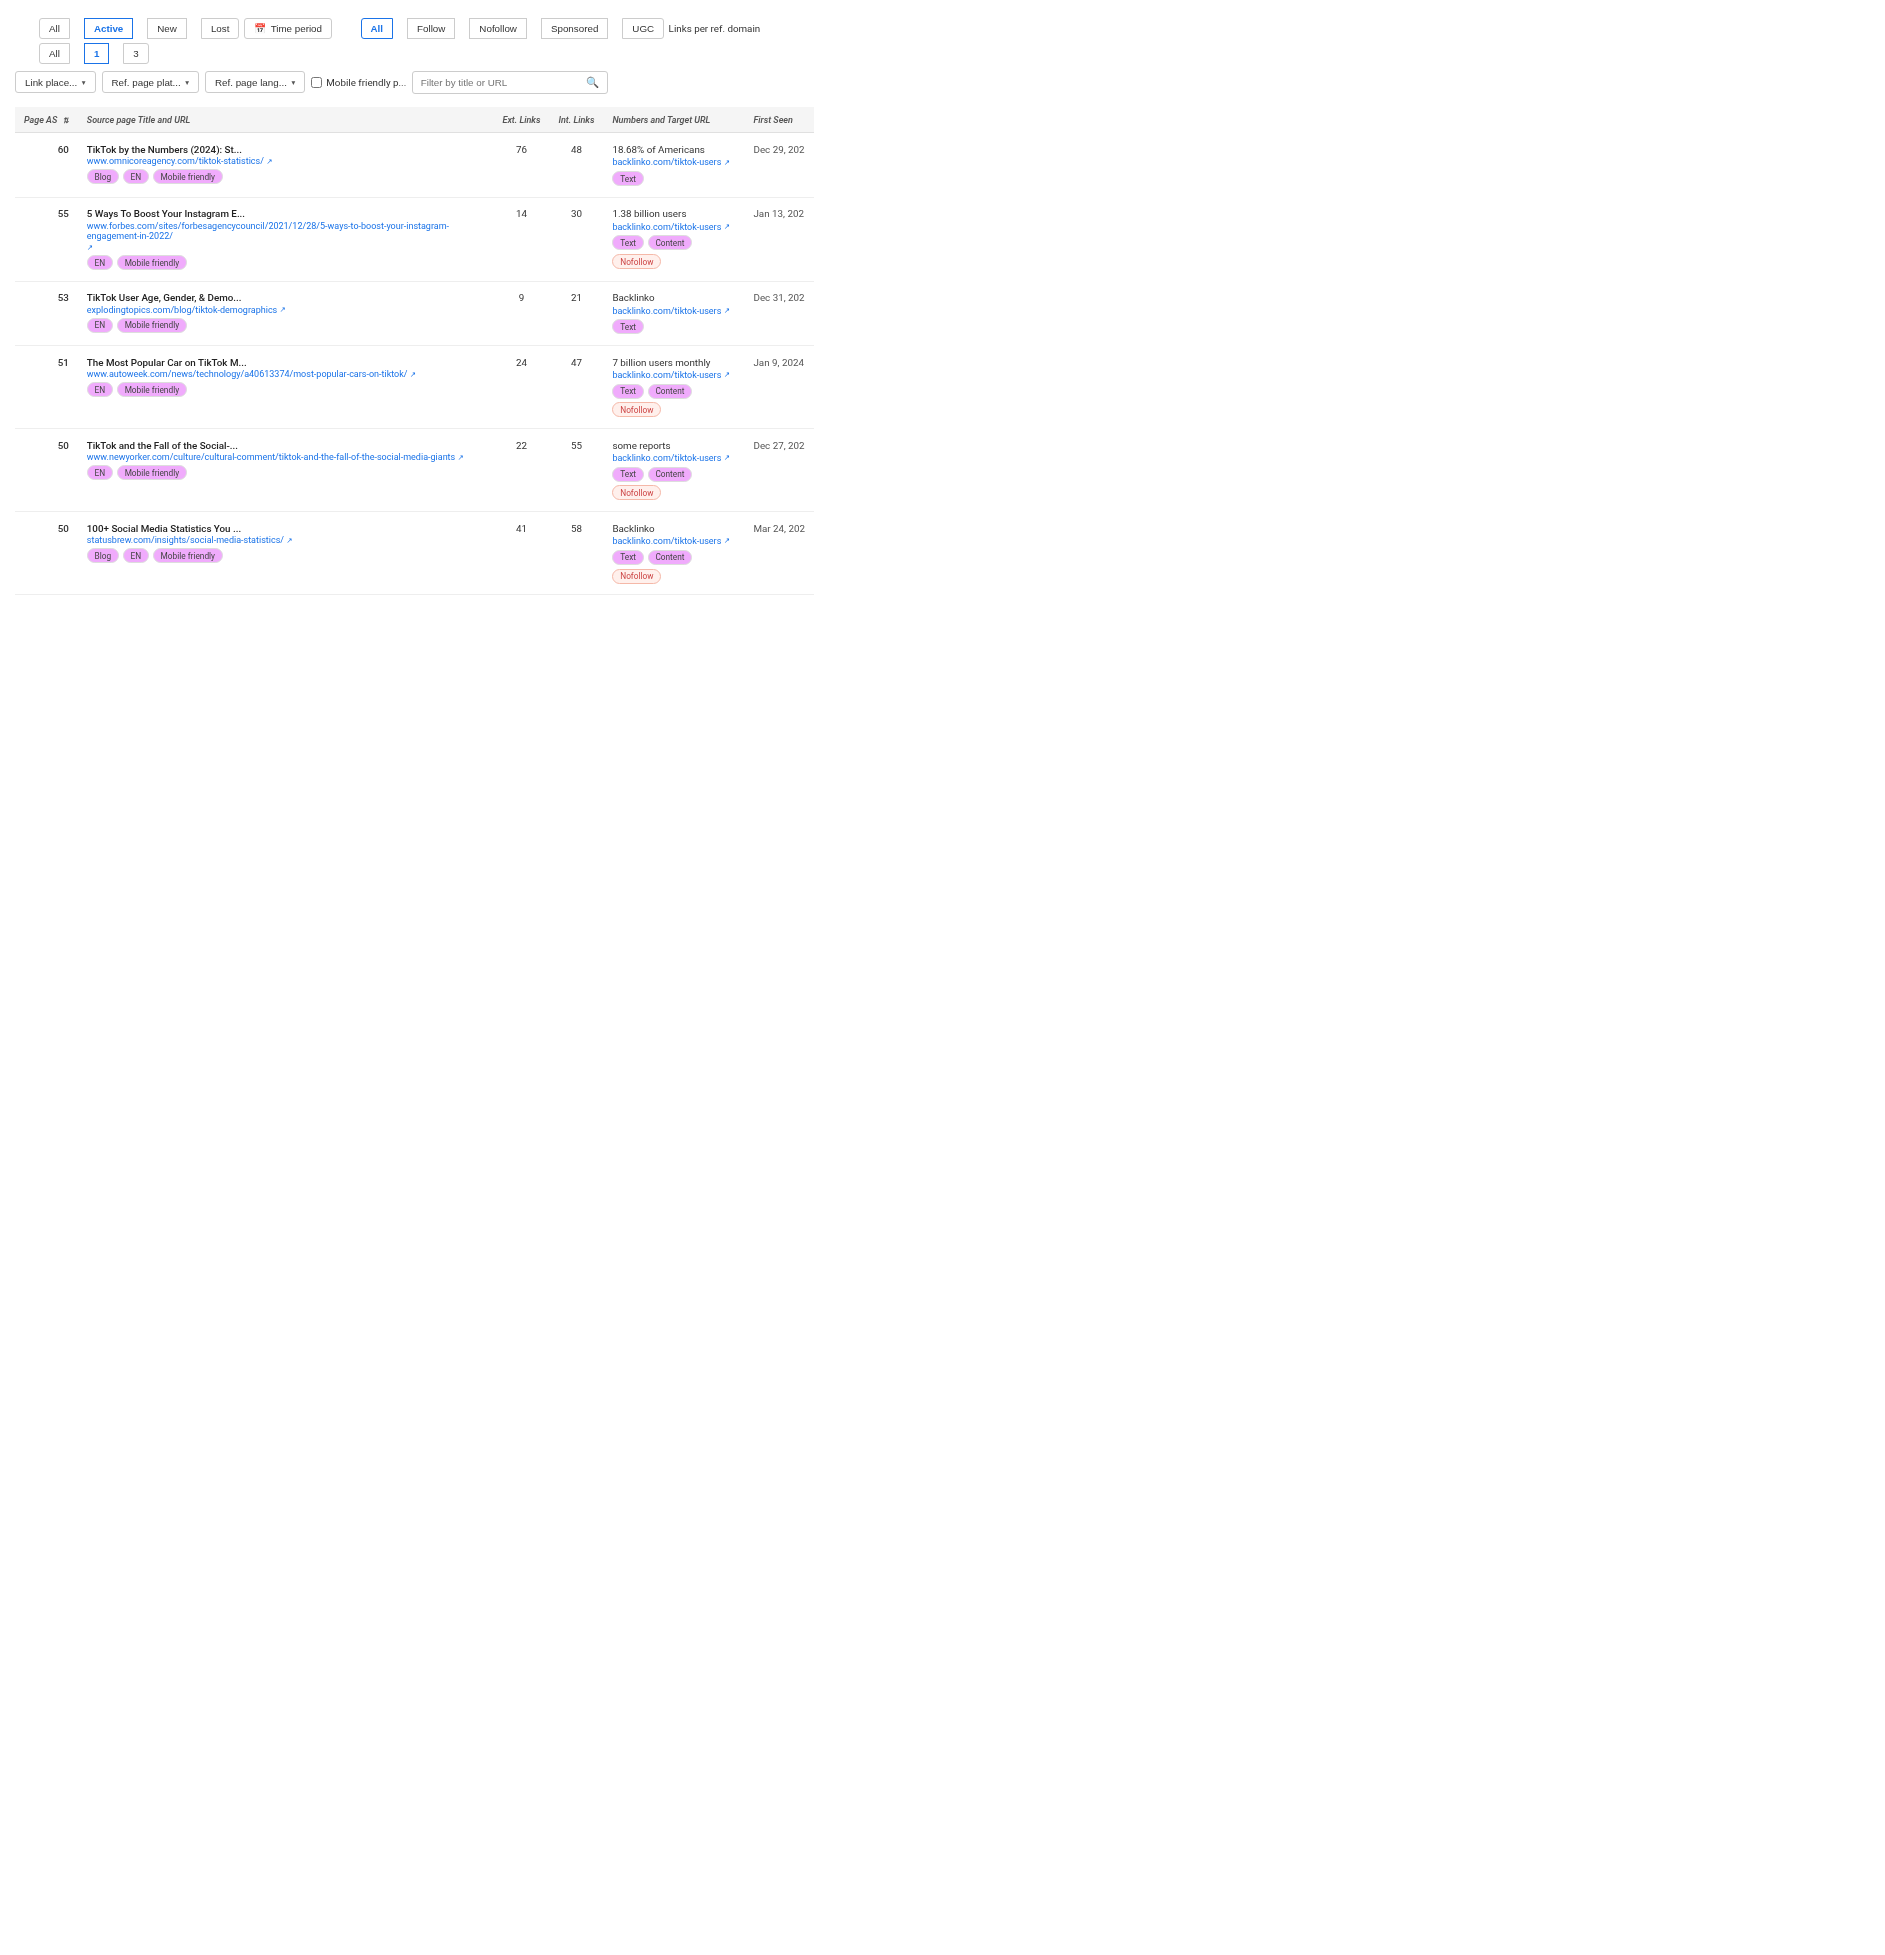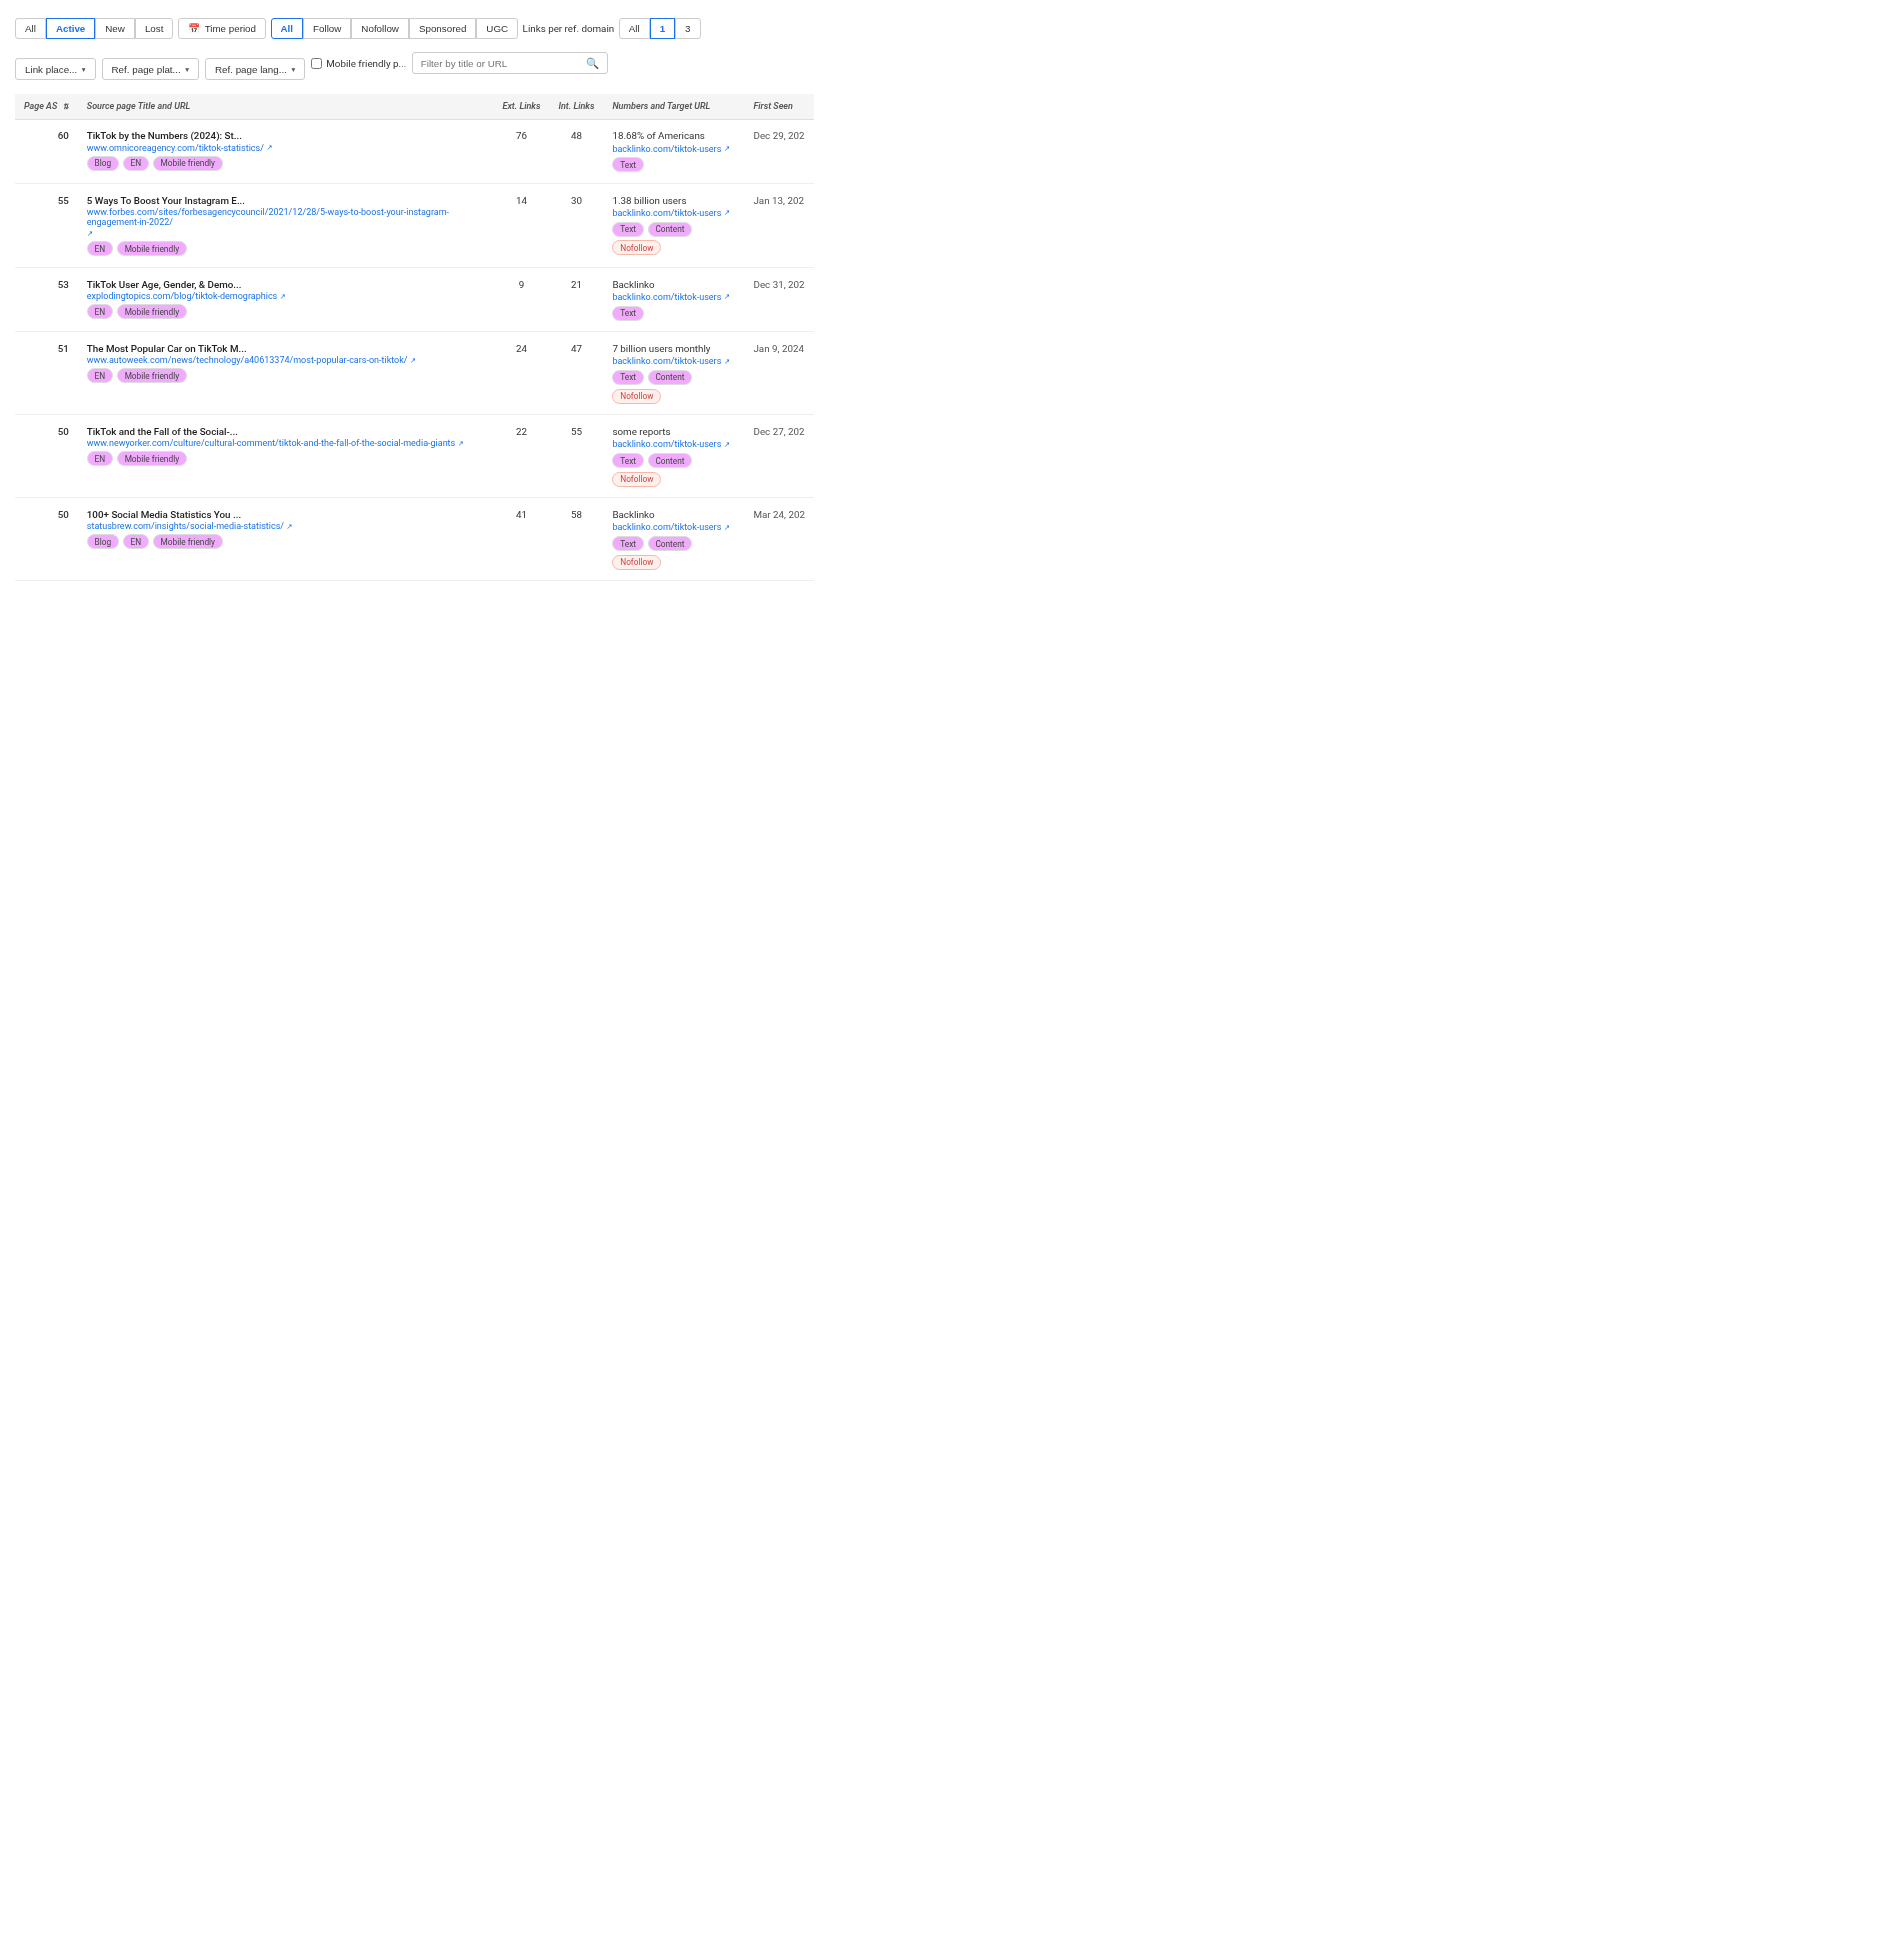--- a/index.html
+++ b/index.html
@@ -31,21 +31,22 @@
     .filters-row {
       display: flex;
       align-items: center;
       gap: 4.5px;
       flex-wrap: wrap;
       margin-bottom: 7.5px;
     }
     .btn-group {
       display: flex;
       align-items: flex-end;
-      gap: 0;
+      gap: 14px;
+      margin-left: 24px;
     }
     .filter-btn {
       border: 0.8px solid #ccc;
       background: #fff;
       padding: 3.8px 9px;
       font-size: 9.8px;
       cursor: pointer;
       color: #333;
       border-radius: 0;
     }
@@ -90,21 +91,20 @@
       display: flex;
       align-items: center;
       gap: 4.5px;
       border: 0.8px solid #ccc;
       background: #fff;
       padding: 4.5px 9px;
       font-size: 9.8px;
       cursor: pointer;
       color: #333;
       border-radius: 3px;
-      margin-top: 12px;
     }
     .chevron-icon {
       font-size: 7.5px;
       color: #555;
     }
     .checkbox-wrap {
       display: flex;
       align-items: flex-end;
       gap: 4.5px;
       font-size: 9.8px;

